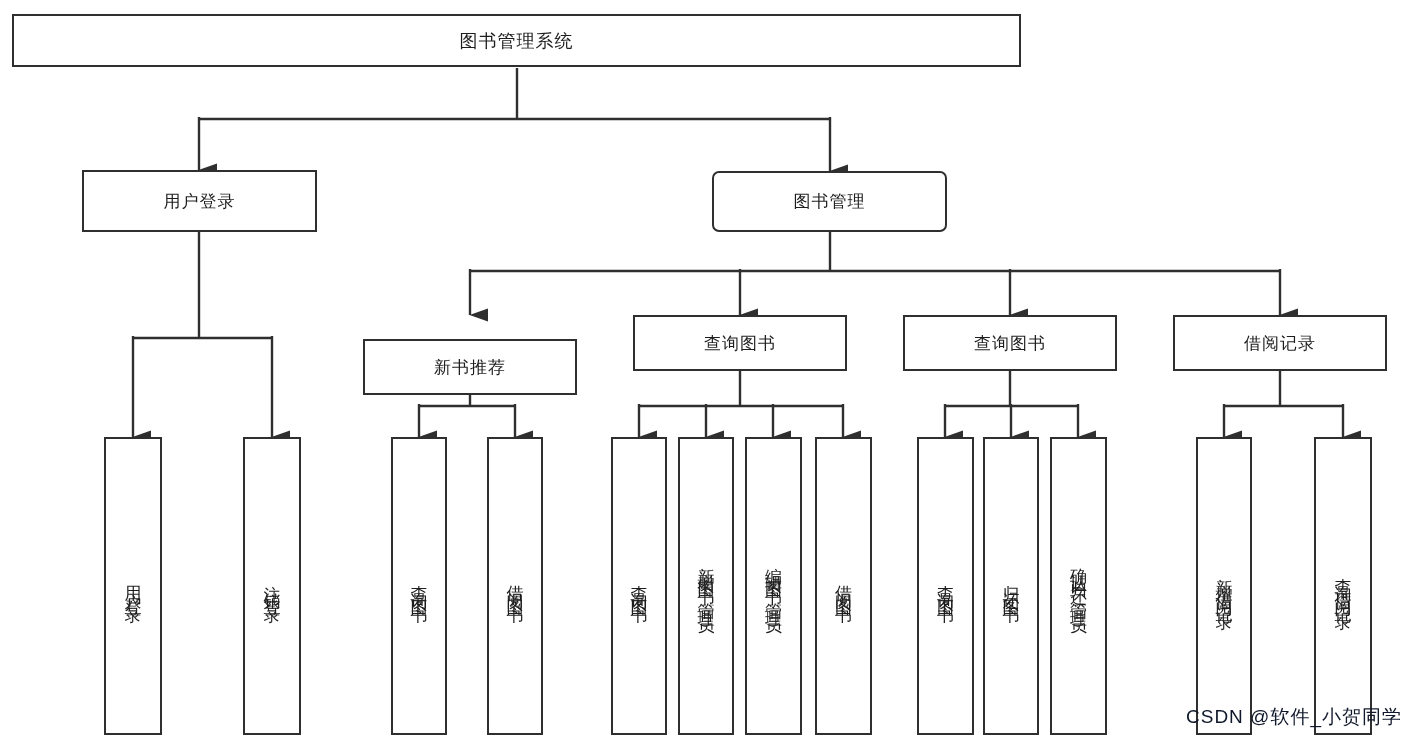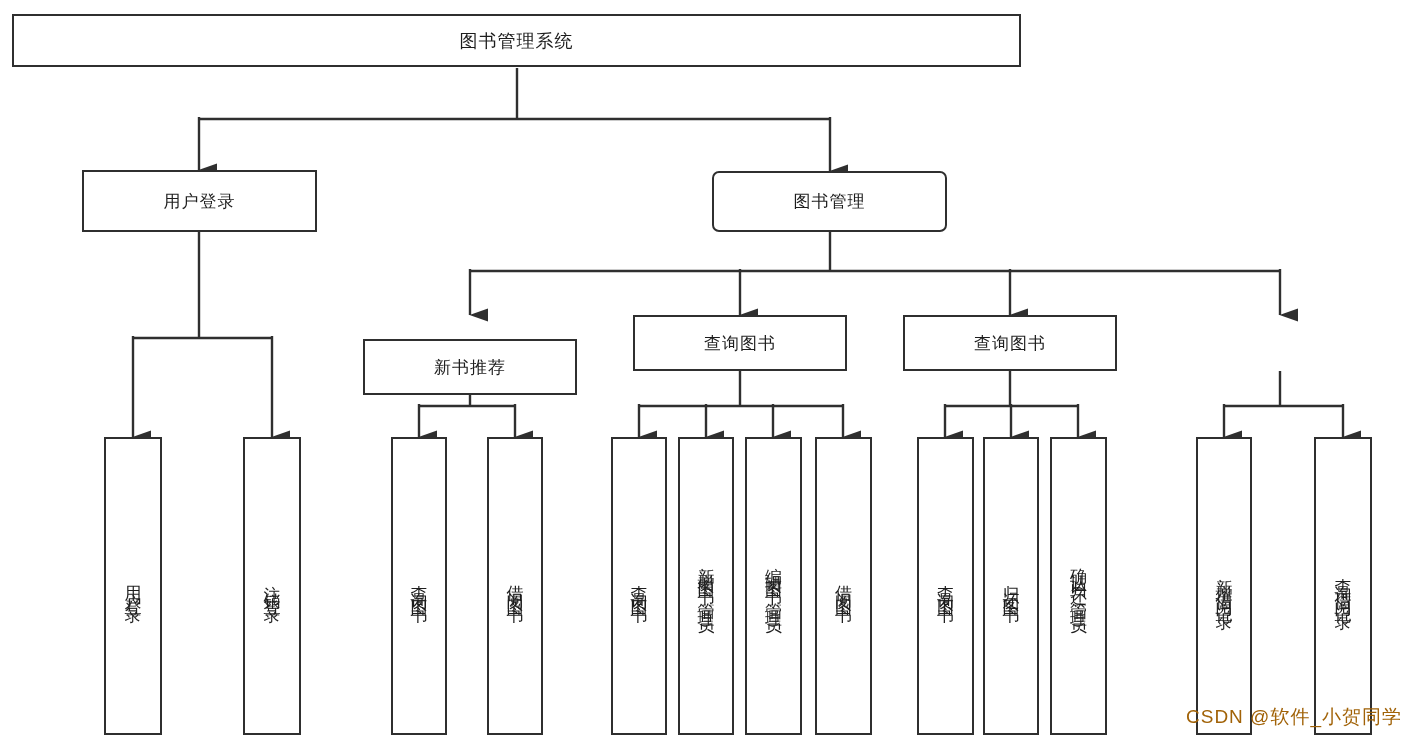--- a/index.html
+++ b/index.html
@@ -58,21 +58,21 @@
   #leaf-d1 { left: 917px;  width: 57px; }
   #leaf-d2 { left: 983px;  width: 56px; }
   #leaf-d3 { left: 1050px; width: 57px; }
   #leaf-e1 { left: 1196px; width: 56px; }
   #leaf-e2 { left: 1314px; width: 58px; }
   .watermark {
     position: absolute;
     left: 1186px;
     top: 704px;
     font-size: 19px;
-    color: #a16207;
+    color: #0f172a;
     letter-spacing: 1px;
     white-space: nowrap;
   }
 </style>
 </head>
 <body>
 
 <div class="canvas">
 
   <svg class="connectors" viewBox="0 0 1405 747" xmlns="http://www.w3.org/2000/svg">
@@ -119,20 +119,21 @@
   </svg>
 
   <div class="node hbox rootbox" id="root-box">图书管理系统</div>
 
   <div class="node hbox" id="l2-user">用户登录</div>
   <div class="node hbox" id="l2-mgmt">图书管理</div>
 
   <div class="node hbox" id="l3-newbook">新书推荐</div>
   <div class="node hbox" id="l3-borrow">查询图书</div>
   <div class="node hbox" id="l3-current">查询图书</div>
+  <div class="node hbox" id="l3-records">借阅记录</div>
 
   <div class="node vbox leaf" id="leaf-a1">
     <span class="vtext">用户登录</span>
   </div>
   <div class="node vbox leaf" id="leaf-a2">
     <span class="vtext">注销登录</span>
   </div>
 
   <div class="node vbox leaf" id="leaf-b1">
     <span class="vtext">查询图书</span>

